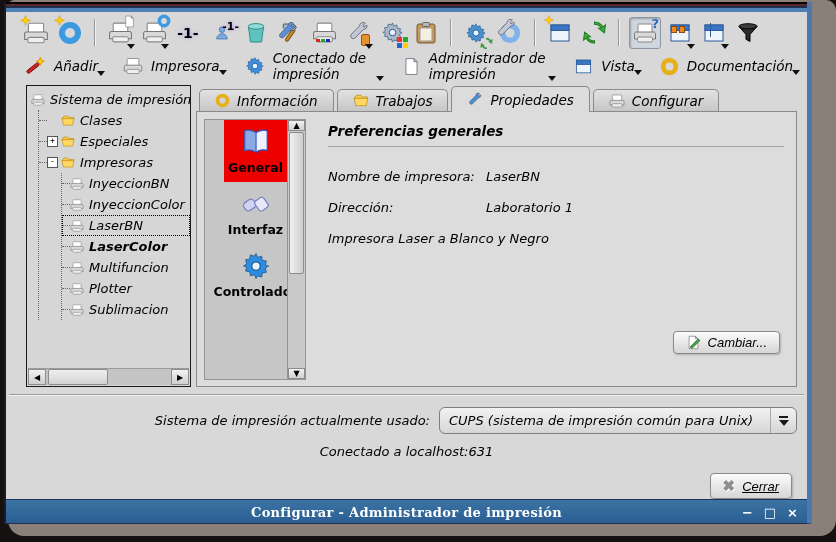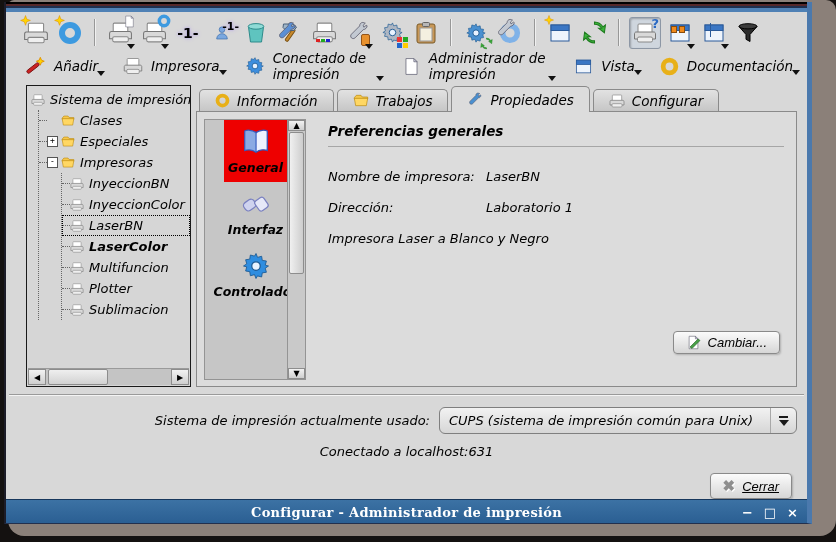--- a/index.html
+++ b/index.html
@@ -49,21 +49,21 @@
   .tabsec{flex:1;display:flex;flex-direction:column;}
   .tabbar{display:flex;align-items:flex-end;padding-left:3px;gap:3px;height:26px;flex:none;}
   .tab{display:flex;align-items:center;gap:7px;height:21px;padding:0 15px;background:linear-gradient(#e2e2e2,#c6c6c6);
        border:1px solid #8a8a8a;border-bottom:none;border-radius:5px 5px 0 0;font-style:italic;font-size:13.5px;}
   .tab.active{height:25px;background:#dcdcdc;margin-bottom:-1px;z-index:3;font-weight:normal;}
   .tabpanel{flex:1;border:1px solid #8a8a8a;background:#dcdcdc;display:flex;padding:7px 6px 6px 7px;position:relative;z-index:2;}
 
   .listbox{display:flex;flex:none;}
   .ilist{width:82px;background:#c6c6c6;border:1px solid #949494;border-right:none;display:flex;flex-direction:column;}
   .ilitem{height:62px;display:flex;flex-direction:column;align-items:center;justify-content:center;gap:3px;
-          font-weight:bold;font-style:italic;font-size:12.5px;margin-left:19px;}
+          font-weight:bold;font-size:12.5px;margin-left:19px;}
   .ilitem.selected{background:#ee0000;}
   .vscroll{width:17px;background:#c9c9c9;border:1px solid #949494;display:flex;flex-direction:column;}
   .vthumb{flex:none;height:54%;margin:1px;background:linear-gradient(90deg,#f0f0f0,#cdcdcd);border:1px solid #8d8d8d;border-radius:2px;}
   .vspace{flex:1;}
 
   .propane{flex:1;padding:4px 6px 4px 22px;position:relative;}
   .phead{font-weight:bold;font-style:italic;font-size:13.5px;padding-bottom:7px;border-bottom:1px solid #a6a6a6;}
   .fields{margin-top:22px;}
   .frow{display:flex;margin-bottom:16px;}
   .flabel{width:158px;flex:none;font-style:italic;}

